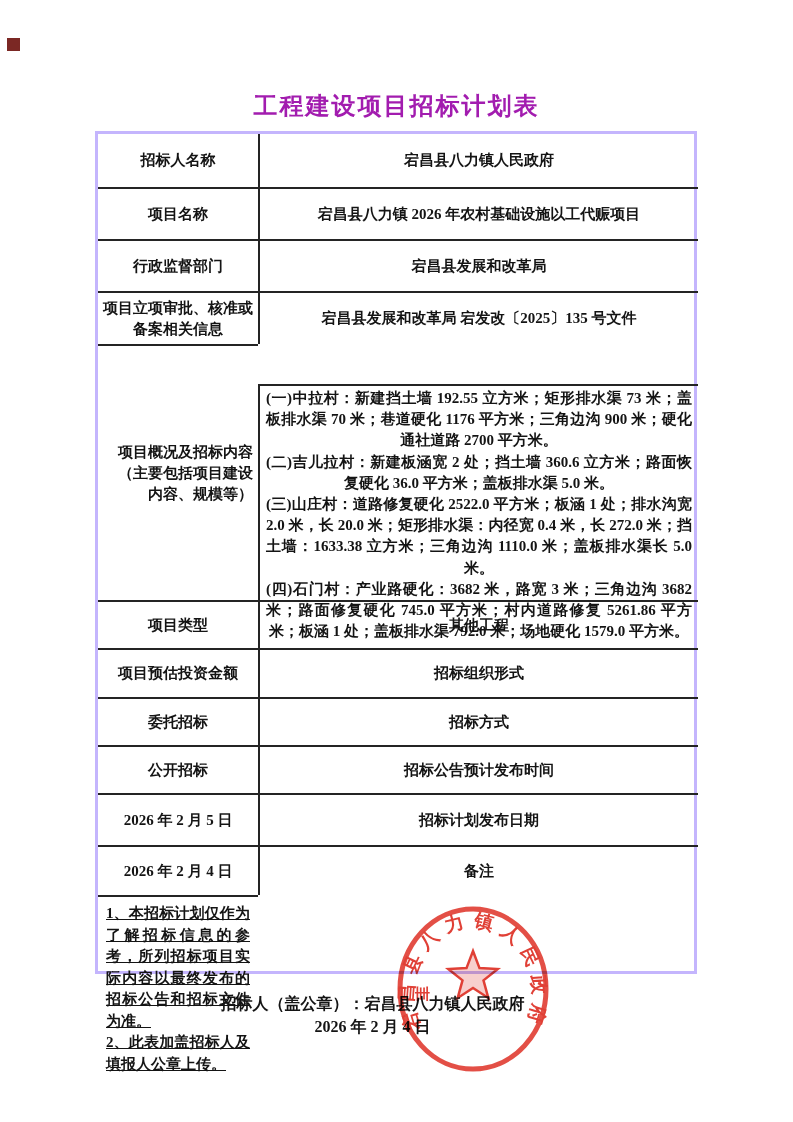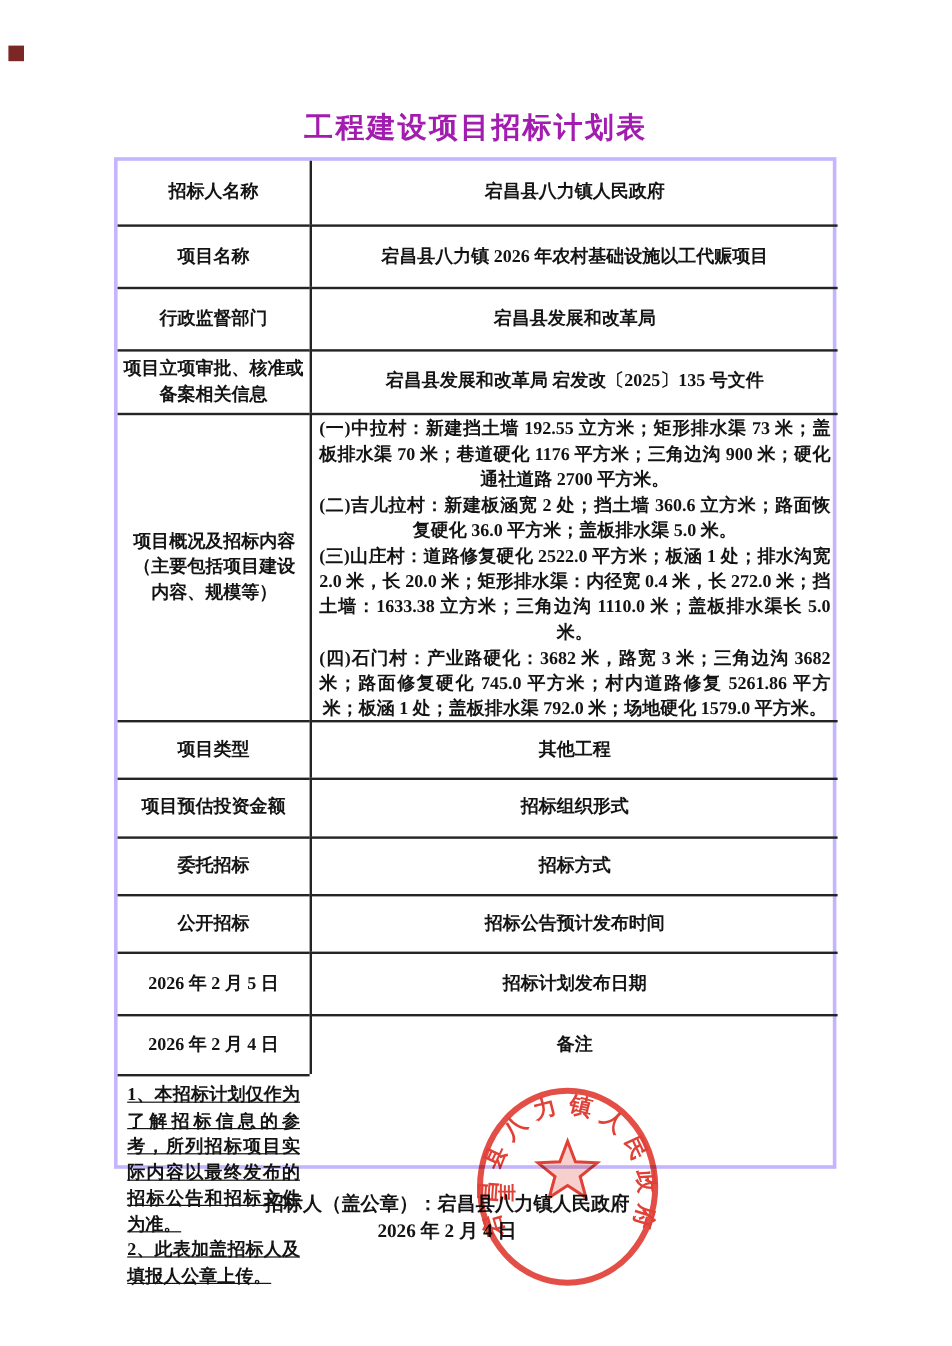--- a/index.html
+++ b/index.html
@@ -33,23 +33,23 @@
     border: 3px solid #c4b5fd;
   }
   .tbl > div { font-size: 15px; font-weight: 600; }
   .tbl > div:nth-child(n+3) { border-top: 2px solid #242424; }
   .tbl > div:nth-child(even) { border-left: 2px solid #242424; }
   .lbl, .val {
     display: flex; align-items: center; justify-content: center;
     text-align: center; padding: 2px 5px;
     line-height: 21px;
   }
-  .lbl.left { justify-content: flex-start; text-align: center; padding-left: 6px; }
+  .lbl.left { justify-content: flex-start; text-align: right; padding-left: 6px; }
   .rich {
-    display: block; padding: 2px 6px 0 6px;
+    display: block; padding: 2px 6px 0 6px; margin-top: 40px;
   }
   .rich p {
     line-height: 21.2px;
     text-align: justify;
     text-align-last: center;
   }
   .notes { display: block; padding: 6px 8px 0 8px; text-decoration: underline; }
   .notes p {
     line-height: 21.5px;
     text-align: justify;

